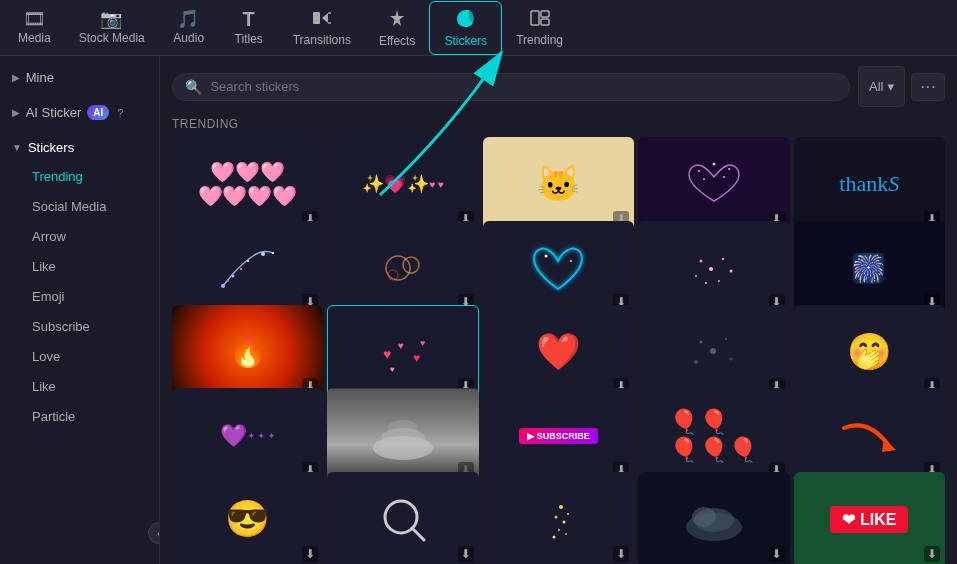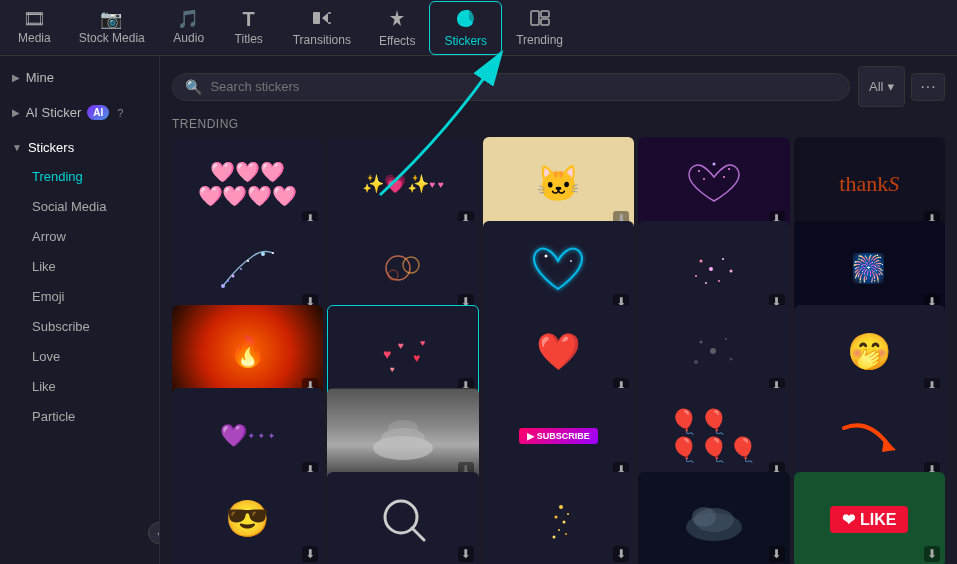--- a/index.html
+++ b/index.html
@@ -244,21 +244,21 @@
       justify-content: center;
       cursor: pointer;
       font-size: 10px;
       color: #aaa;
       z-index: 10;
     }
 
     
     .hearts-sticker { font-size: 20px; line-height: 1.2; text-align: center; }
     
-    .thanks-text { font-family: 'Brush Script MT', cursive; font-size: 22px; color: #c2410c; }
+    .thanks-text { font-family: 'Brush Script MT', cursive; font-size: 22px; color: #0ea5e9; }
 
     
     .subscribe-badge {
       background: linear-gradient(135deg, #ff0066, #9900ff);
       color: white;
       font-size: 9px;
       font-weight: bold;
       padding: 3px 8px;
       border-radius: 3px;
     }

